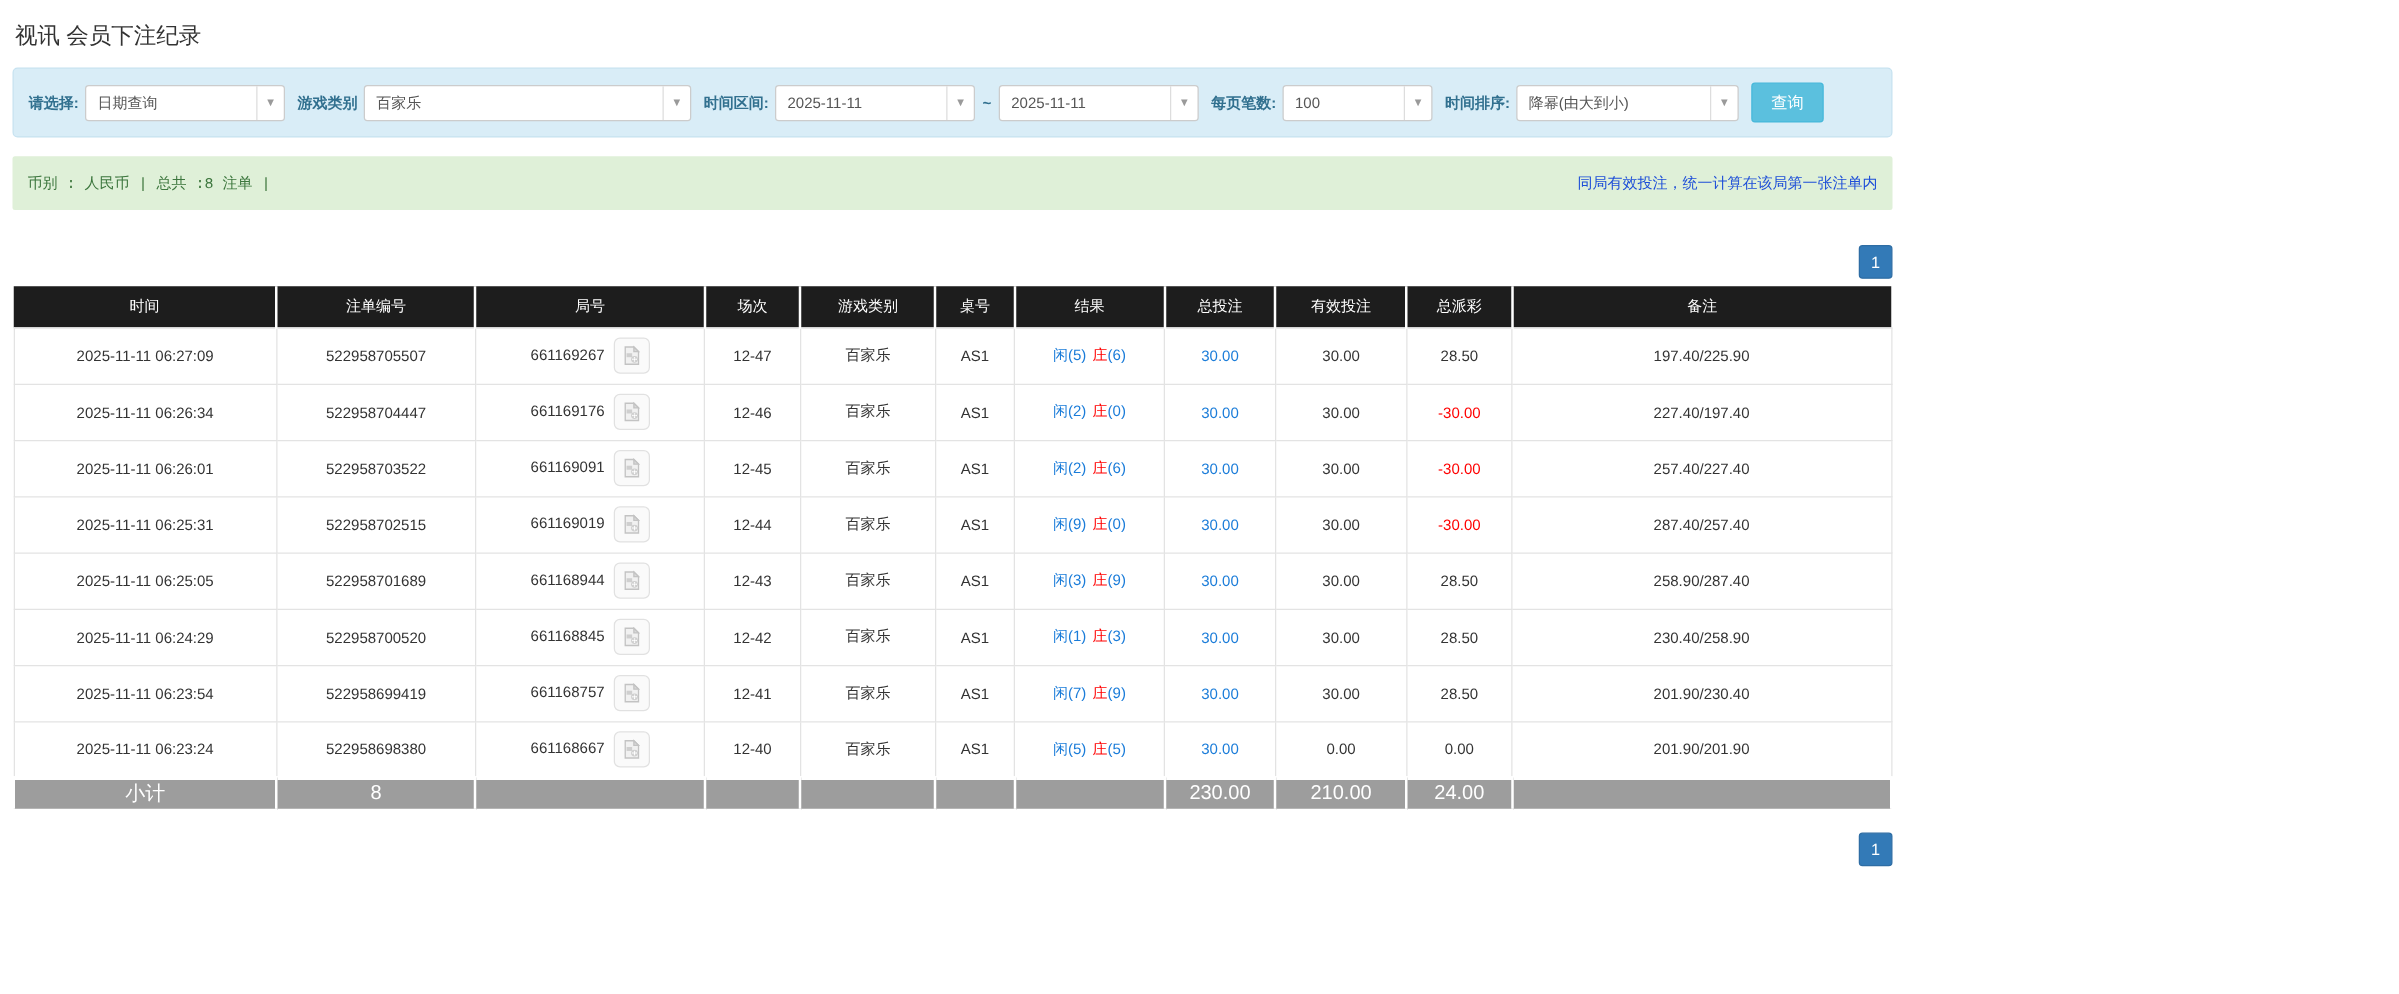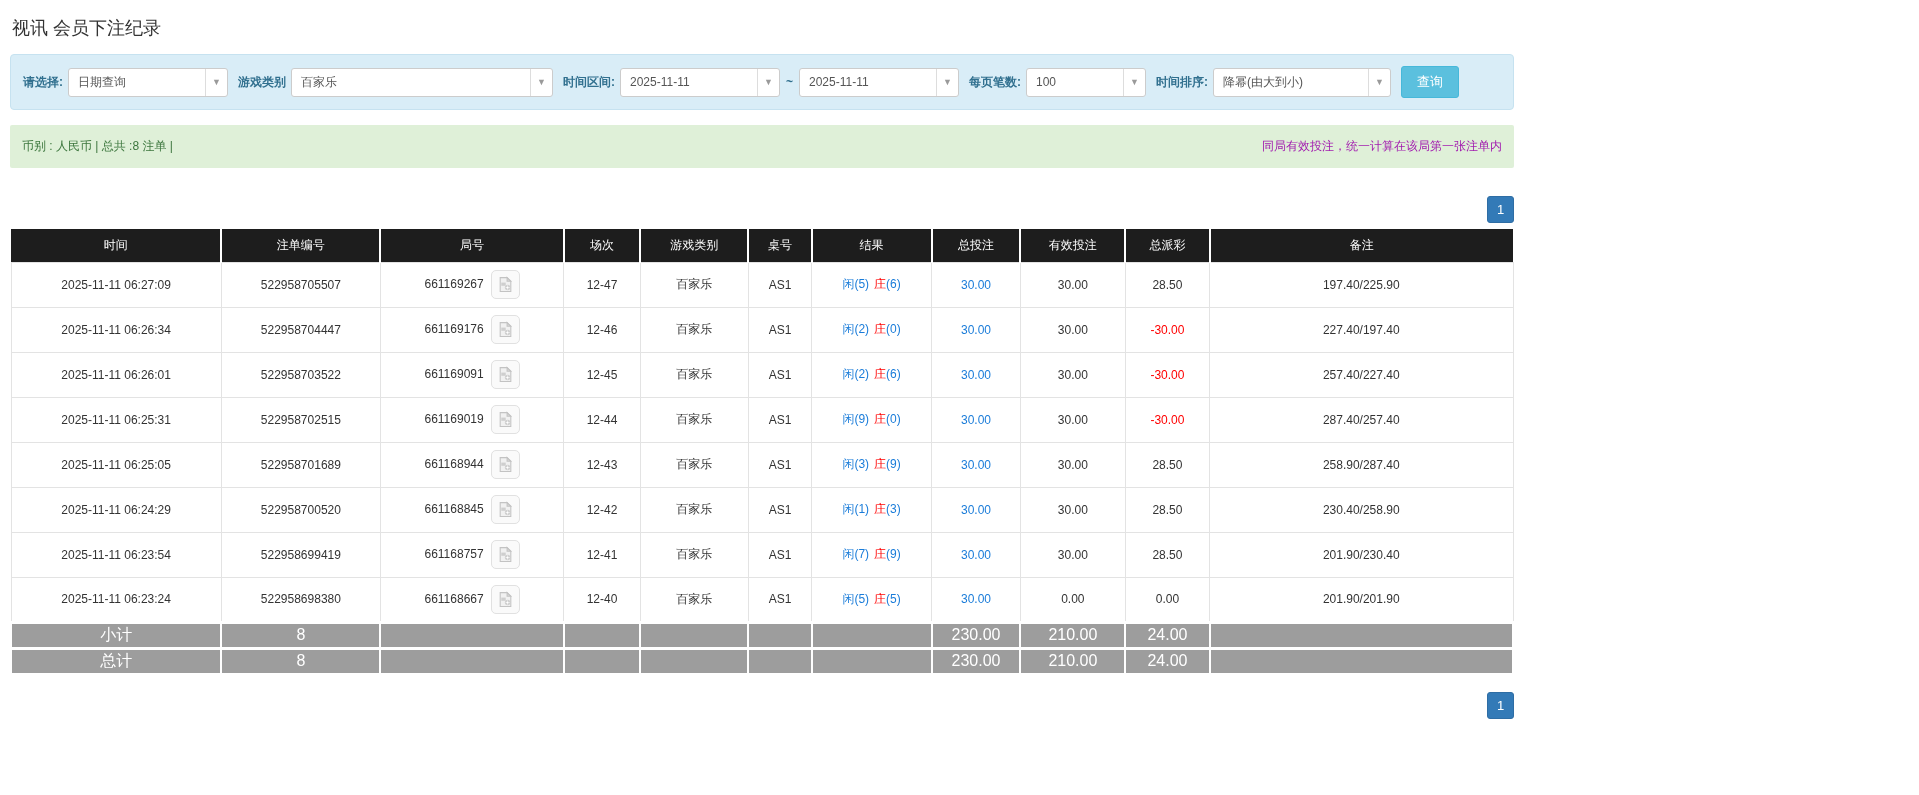--- a/index.html
+++ b/index.html
@@ -11,23 +11,23 @@
   .filter-bar { background:#d9edf7; border:1px solid #c6e2f0; border-radius:4px; padding:11px 10px; display:flex; align-items:center; }
   .flabel { color:#31708f; font-weight:bold; font-size:12px; margin:0 5px 0 10px; white-space:nowrap; }
   .flabel:first-child { margin-left:2px; }
   .combo { background:#fff; border:1px solid #ccc; border-radius:3px; height:29px; display:inline-flex; align-items:center; justify-content:space-between; font-size:12px; color:#555; cursor:pointer; }
   .combo-text { padding:0 9px; white-space:nowrap; overflow:hidden; }
   .combo-caret { width:22px; align-self:stretch; border-left:1px solid #ddd; display:flex; align-items:center; justify-content:center; color:#9a9a9a; font-size:9px; }
   .tilde { color:#31708f; font-weight:bold; margin:0 6px; font-size:12px; }
   .btn-query { background:#5bc0de; border:1px solid #46b8da; color:#fff; font-size:13px; border-radius:3px; padding:6px 15px; margin-left:10px; cursor:pointer; }
 
   
-  .summary-bar { background:#dff0d8; border-radius:2px; margin-top:15px; padding:13px 12px; display:flex; justify-content:space-between; align-items:center; font-size:12px; }
+  .summary-bar { background:#dff0d8; border-radius:2px; margin-top:15px; padding:13px 12px; display:flex; justify-content:space-between; align-items:center; font-size:12px;font-family:Liberation Mono, monospace; }
   .summary-left { color:#3c763d; }
-  .summary-right { color:#a21caf; }
+  .summary-right { color:#1d4ed8; }
 
   
   .pager { display:flex; justify-content:flex-end; margin:28px 0 6px; }
   .pager.bottom { margin:16px 0 0; }
   .page-btn { background:#337ab7; color:#fff; border:1px solid #2e6da4; border-radius:3px; min-width:27px; height:27px; font-size:13px; cursor:pointer; padding:0 6px; }
 
   
   table { width:100%; border-collapse:collapse; table-layout:fixed; font-size:12px; }
   thead th { background:#1d1d1d; color:#fff; font-weight:normal; height:33px; text-align:center; }
   thead th + th { border-left:2px solid #fff; }
@@ -333,33 +333,20 @@
         <td></td>
         <td></td>
         <td></td>
         <td></td>
         <td></td>
         <td>230.00</td>
         <td>210.00</td>
         <td>24.00</td>
         <td></td>
       </tr>
-      <tr class="gray-row">
-        <td>总计</td>
-        <td>8</td>
-        <td></td>
-        <td></td>
-        <td></td>
-        <td></td>
-        <td></td>
-        <td>230.00</td>
-        <td>210.00</td>
-        <td>24.00</td>
-        <td></td>
-      </tr>
     </tbody>
   </table>
 
   <div class="pager bottom">
     <button class="page-btn">1</button>
   </div>
 
 </div>
 
 </body></html>

